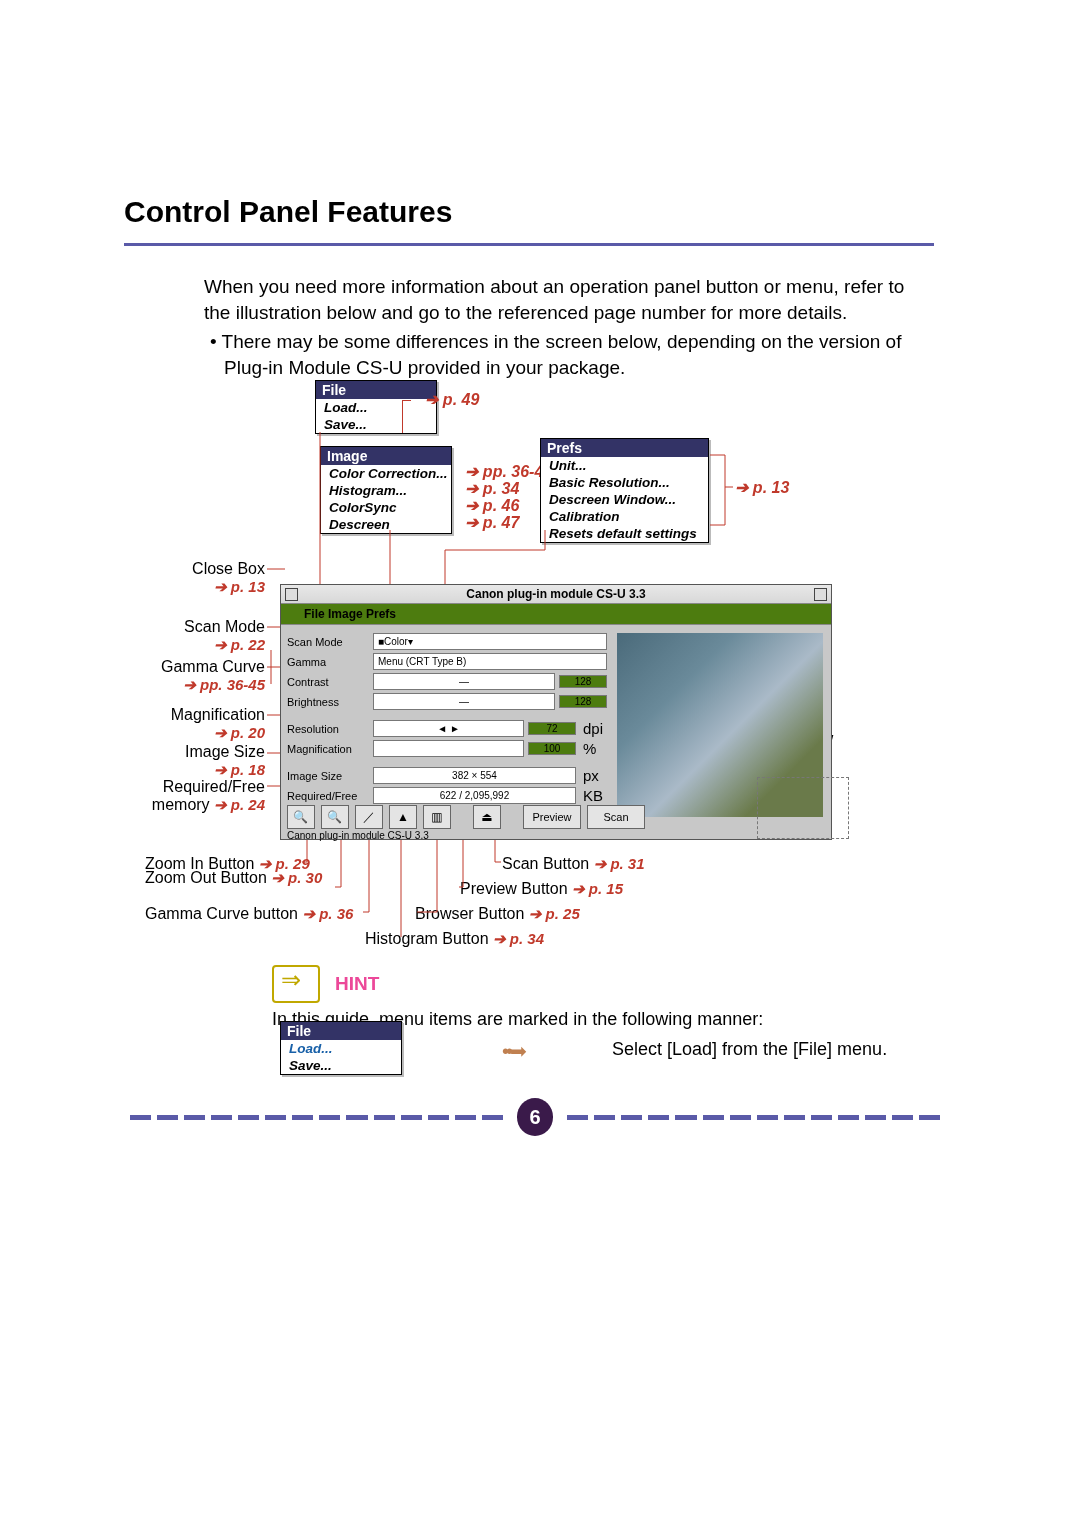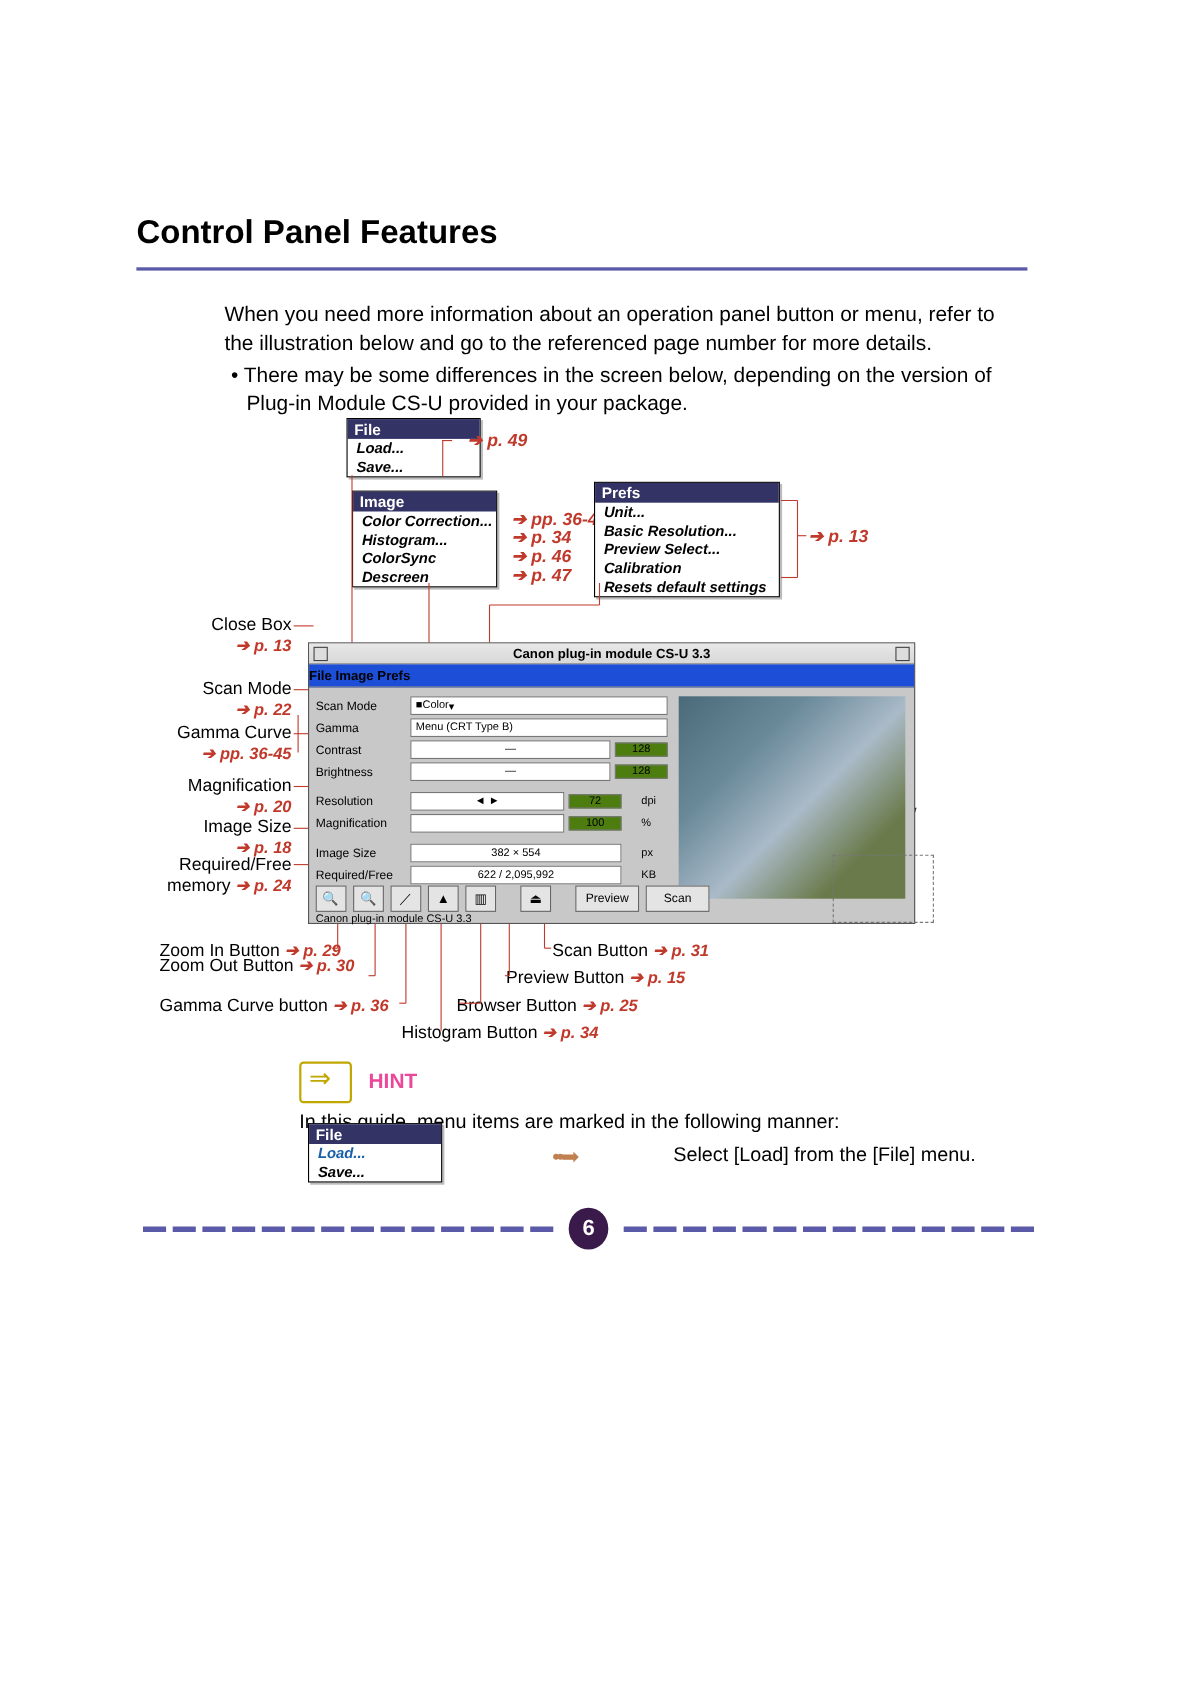--- a/index.html
+++ b/index.html
@@ -90,24 +90,24 @@
   }
   .scanner-title {
     background: linear-gradient(#e8e8e8,#d8d8d8);
     font-size: 12px;
     font-weight: 700;
     text-align: center;
     border-bottom: 1px solid #888;
     padding: 2px 0;
   }
   .scanner-menus {
-    background: #1d4ed8;
+    background: #4d7c0f;
     font-size: 12px;
     font-weight: 700;
-    padding: 3px 0;
+    padding: 3px 23px;
     border-bottom: 1px solid #888;
   }
   .scanner-body {
     display: flex;
     height: 200px;
   }
   .scan-left {
     width: 320px;
     padding: 5px 6px 0 6px;
     font-size: 11px;
@@ -116,21 +116,21 @@
   .scan-row .lbl { width: 86px; }
   .scan-row .field {
     flex: 1;
     background: #fff;
     border: 1px solid #777;
     height: 15px;
     display:flex; align-items:center; justify-content:center;
     font-size: 10px;
   }
   .scan-row .val { width: 42px; text-align:center; border:1px solid #777; background:#4d7c0f; font-size:10px; padding:0 2px; margin-left:4px;}
-  .scan-row .unit { width:24px; font-size:10px; padding-left:18px; }
+  .scan-row .unit { width:24px; font-size:15px; padding-left:7px; }
   .scan-preview {
     flex: 1;
     margin: 8px 8px 8px 4px;
     background: linear-gradient(135deg,#4a6a7a 0%, #6a8a9a 30%, #aabac8 55%, #6a7a4a 80%);
     position: relative;
   }
   .scan-preview::after {
     content:"";
     position:absolute;
     right:-26px; bottom:-22px;
@@ -262,21 +262,21 @@
   </div>
   <span class="label pageref" style="left:330px; top:92px;"><span class="arrow">➔ </span><span>pp. 36-45</span></span>
   <span class="label pageref" style="left:330px; top:109px;"><span class="arrow">➔ </span><span>p. 34</span></span>
   <span class="label pageref" style="left:330px; top:126px;"><span class="arrow">➔ </span><span>p. 46</span></span>
   <span class="label pageref" style="left:330px; top:143px;"><span class="arrow">➔ </span><span>p. 47</span></span>
 
   <div class="menu-box" style="left:405px; top:68px; width:167px;">
     <div class="menu-title">Prefs</div>
     <div class="menu-item">Unit...</div>
     <div class="menu-item">Basic Resolution...</div>
-    <div class="menu-item">Preview Select...</div>
+    <div class="menu-item">Descreen Window...</div>
     <div class="menu-item">Calibration</div>
     <div class="menu-item">Resets default settings</div>
   </div>
   <span class="label pageref" style="left:600px; top:108px;"><span class="arrow">➔ </span><span>p. 13</span></span>
 
   <div class="label label-left" style="left:-10px; top:190px; width:140px;">
     <span>Close Box</span><br><span class="pageref"><span class="arrow">➔ </span><span>p. 13</span></span>
   </div>
   <div class="label label-left" style="left:-10px; top:248px; width:140px;">
     <span>Scan Mode</span><br><span class="pageref"><span class="arrow">➔ </span><span>p. 22</span></span>

